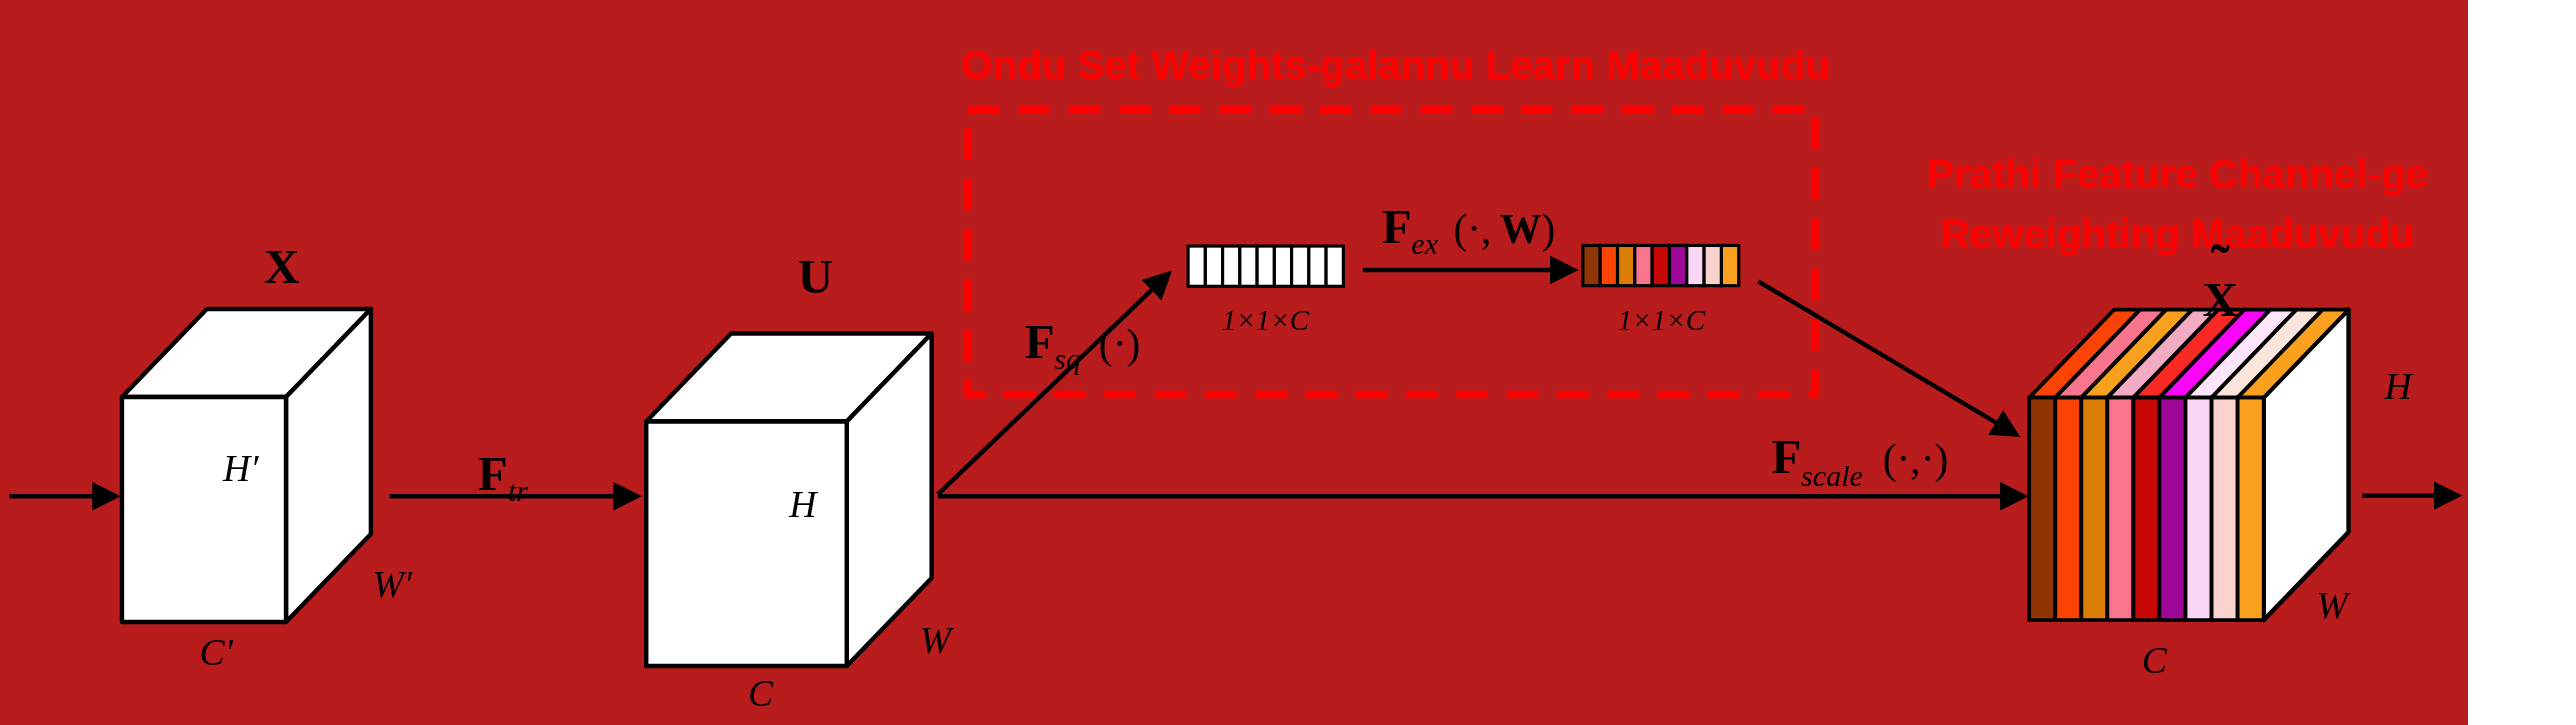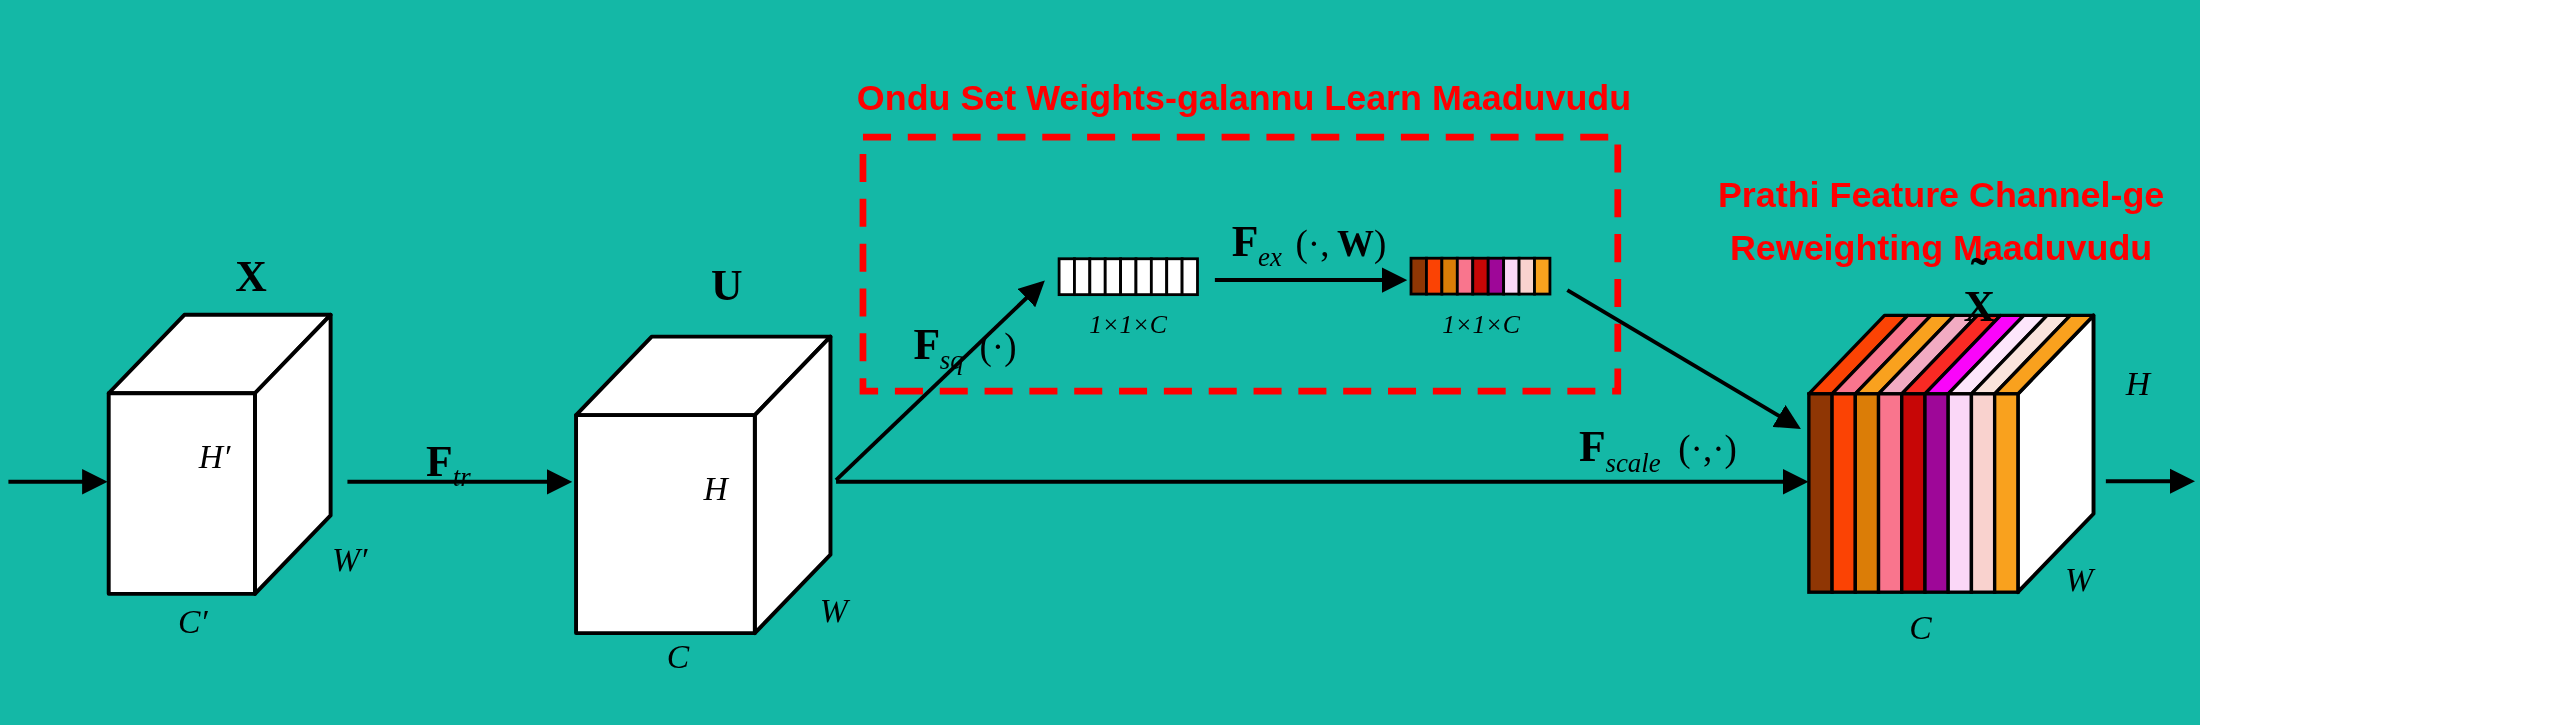--- a/index.html
+++ b/index.html
@@ -1,16 +1,16 @@
 <!DOCTYPE html>
 <html style="font-size:10.5px"><head>
 <meta charset="utf-8">
 <style>
   html,body{margin:0;padding:0;background:#ffffff;}
-  #stage{position:relative;width:2200px;height:726px;background:#14b8a6;overflow:hidden;}
+  #stage{position:relative;width:2468px;height:726px;background:#b91c1c;overflow:hidden;}
   svg{display:block;width:100%;height:100%;}
   text{user-select:none;}
   .banner{font-family:"Liberation Sans",sans-serif;font-weight:700;font-size:64px;}
   .tname{font-family:"Liberation Serif",serif;font-weight:700;font-size:78px;fill:#000;}
   .tilde{font-family:"Liberation Serif",serif;font-weight:700;font-size:90px;fill:#000;}
   .dim{font-family:"Liberation Serif",serif;font-style:italic;font-size:60px;fill:#000;}
   .small{font-family:"Liberation Serif",serif;font-style:italic;font-size:46px;fill:#000;}
   .fmain{font-family:"Liberation Serif",serif;font-weight:700;font-size:78px;fill:#000;}
   .fsub{font-family:"Liberation Serif",serif;font-style:italic;font-size:48px;fill:#000;}
   .farg{font-family:"Liberation Serif",serif;font-size:66px;fill:#000;}

